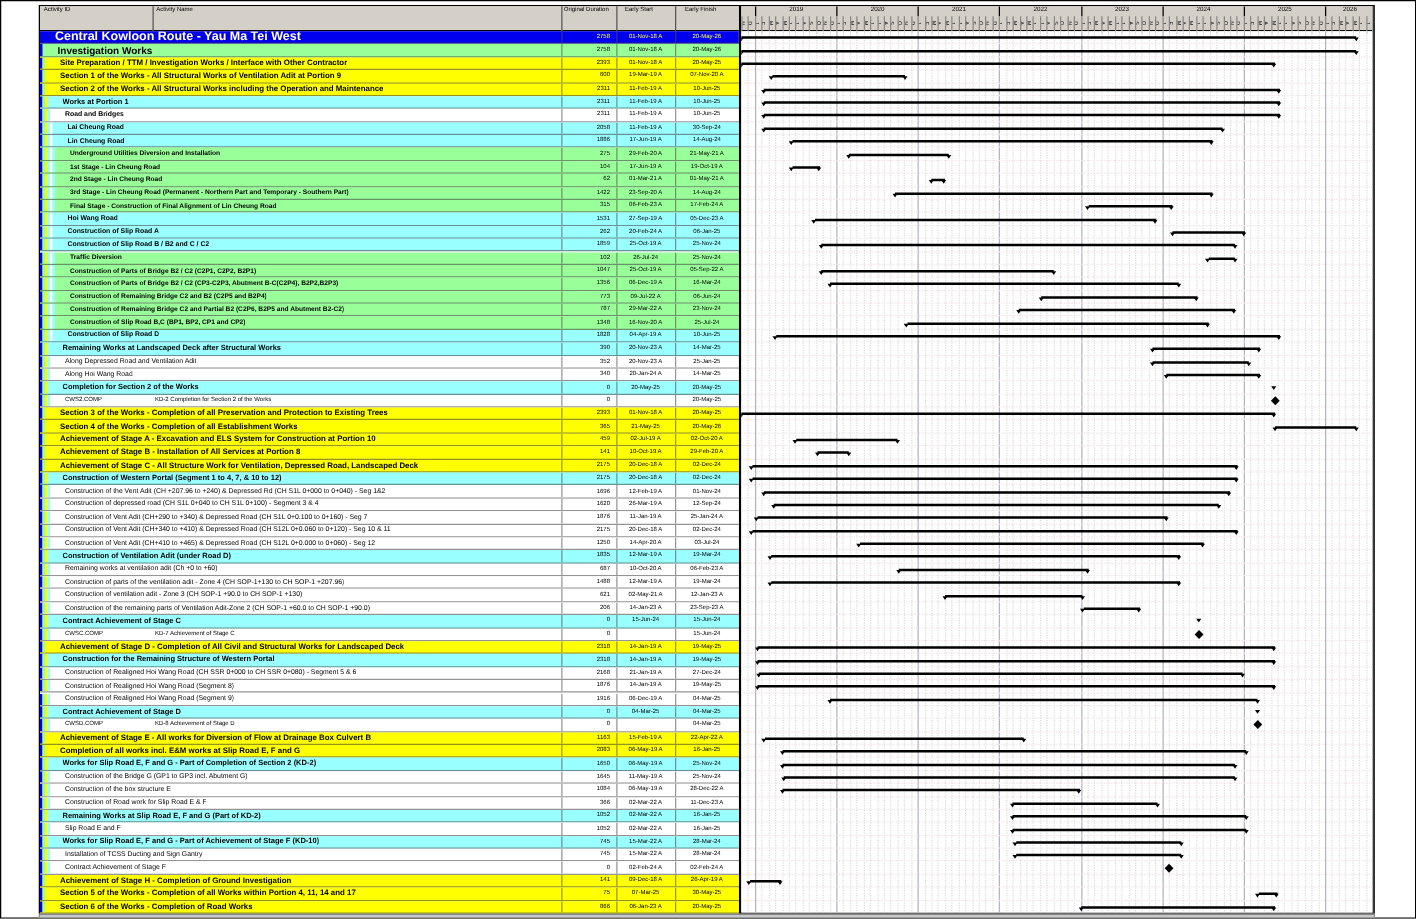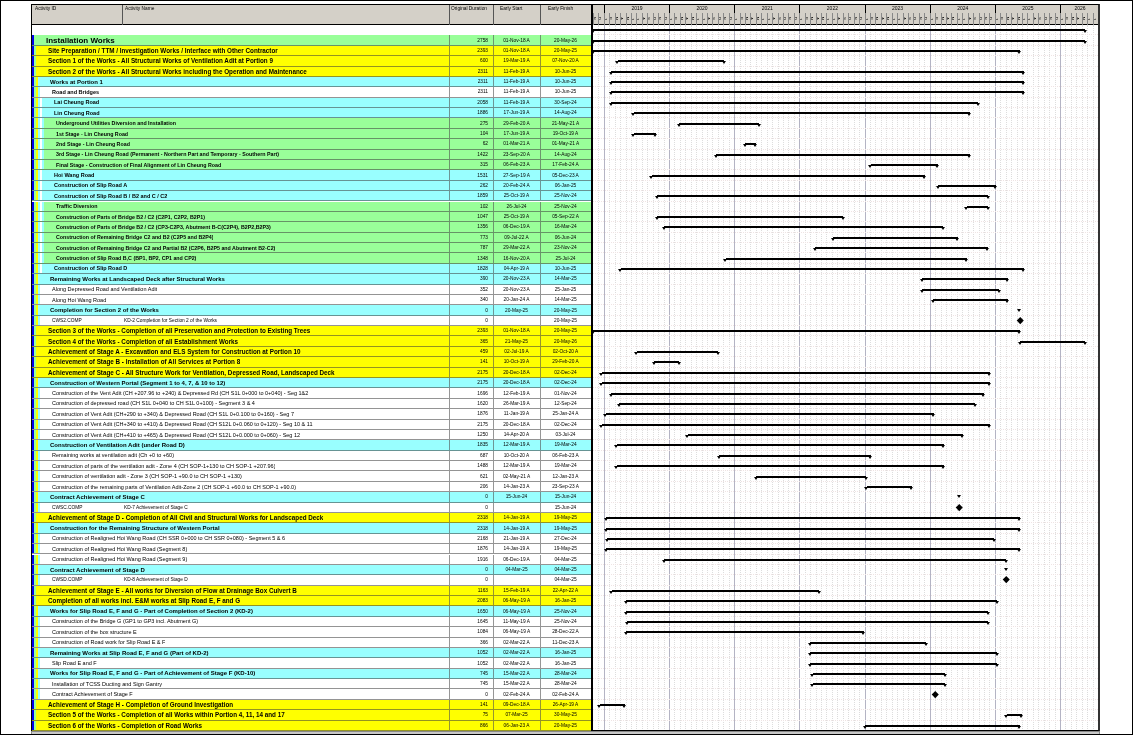--- a/index.html
+++ b/index.html
@@ -42,23 +42,32 @@
         <span class="hcell" style="left:93px">Activity Name</span>
         <span class="hcell" style="left:419px">Original Duration</span>
         <span class="hcell" style="left:468px">Early Start</span>
         <span class="hcell" style="left:516px">Early Finish</span>
         <span class="hsep" style="left:90px"></span>
         <span class="hsep" style="left:417px"></span>
         <span class="hsep" style="left:461px"></span>
         <span class="hsep" style="left:508px"></span>
       </div>
       <div id="rows">
+          <div class="row" style="top: 0px; height: 10.3824px; background: rgb(0, 0, 238);">
+            <span class="nm" style="left: 12px; font-size: 10px; font-weight: bold; max-width: 403px; overflow: hidden; color: rgb(255, 255, 204);">Central Kowloon Route - Yau Ma Tei West</span>
+            <span class="cell" style="left: 417px; width: 44px; justify-content: flex-end; padding-right: 5px; box-sizing: border-box; color: rgb(255, 255, 68);">2758</span>
+            <span class="cell" style="left: 461px; width: 47px; justify-content: center; color: rgb(255, 255, 68);">01-Nov-18 A</span>
+            <span class="cell" style="left: 508px; width: 51px; justify-content: center; color: rgb(255, 255, 68);">20-May-26</span>
+            <span class="csep" style="left: 417px;"></span>
+            <span class="csep" style="left: 461px;"></span>
+            <span class="csep" style="left: 508px;"></span>
+          </div>
           <div class="row" style="top: 10.3824px; height: 10.3824px; background: rgb(153, 255, 153);">
             <span class="strip" style="left: 0px; background: rgb(0, 0, 238);"></span>
-            <span class="nm" style="left: 14px; font-size: 8px; font-weight: bold; max-width: 401px; overflow: hidden;">Installation Works</span>
+            <span class="nm" style="left: 14px; font-size: 8px; font-weight: bold; max-width: 401px; overflow: hidden;">Investigation Works</span>
             <span class="cell" style="left: 417px; width: 44px; justify-content: flex-end; padding-right: 5px; box-sizing: border-box;">2758</span>
             <span class="cell" style="left: 461px; width: 47px; justify-content: center;">01-Nov-18 A</span>
             <span class="cell" style="left: 508px; width: 51px; justify-content: center;">20-May-26</span>
             <span class="csep" style="left: 417px;"></span>
             <span class="csep" style="left: 461px;"></span>
             <span class="csep" style="left: 508px;"></span>
           </div>
           <div class="row" style="top: 20.7647px; height: 10.3824px; background: rgb(255, 255, 0);">
             <span class="strip" style="left: 0px; background: rgb(0, 0, 238);"></span>
             <span class="strip" style="left: 2px; background: rgb(153, 255, 153);"></span>

